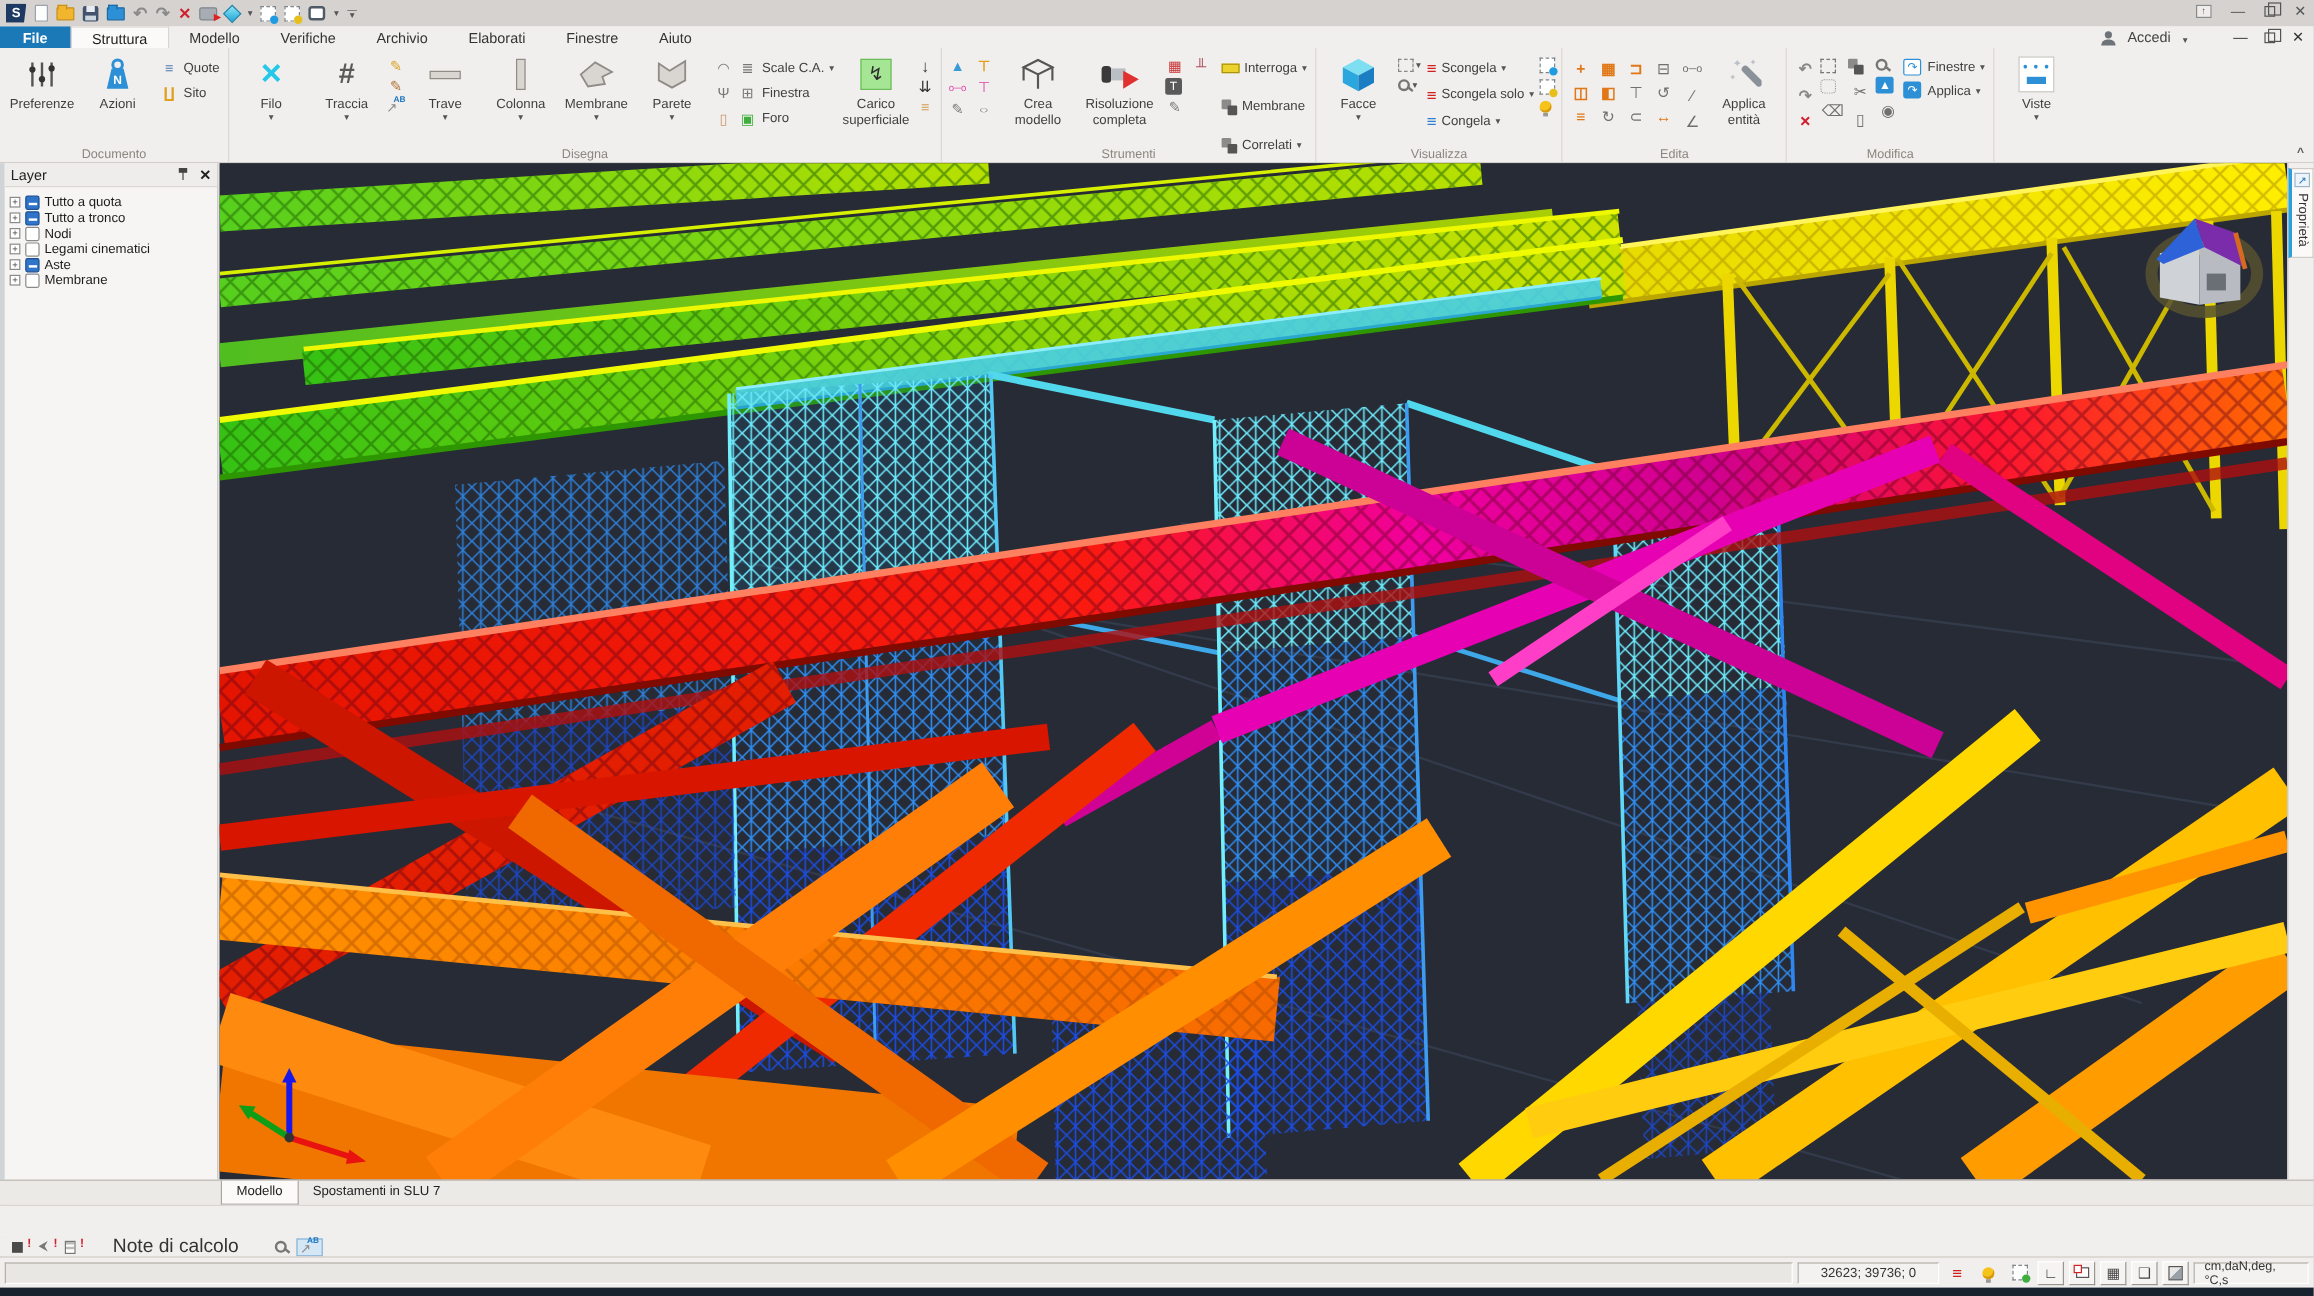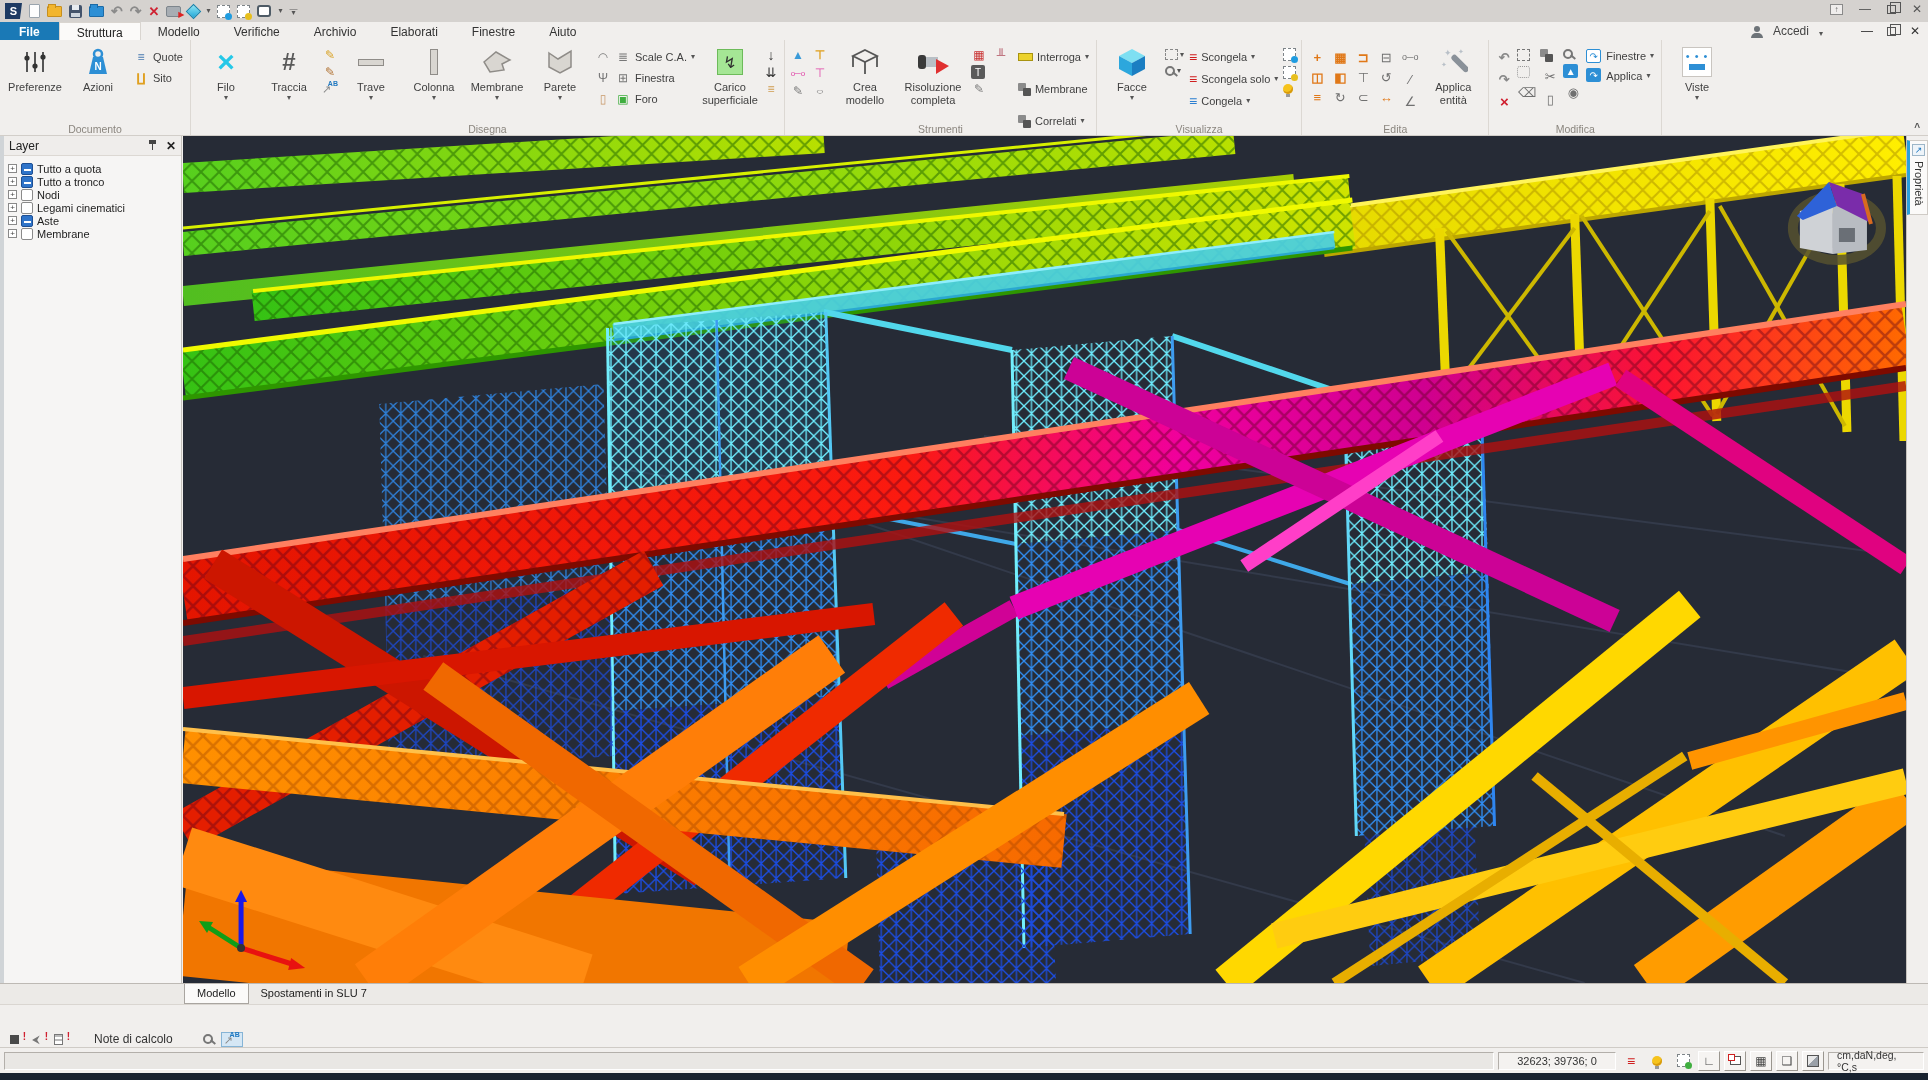--- a/index.html
+++ b/index.html
@@ -140,21 +140,21 @@
   .spacer-bar { position:absolute; left:0; top:1004px; width:1928px; height:27px; background:#f1efed;
     border-top:1px solid #dad6d1; }
   .note-bar { position:absolute; left:0; top:1031px; width:1928px; height:16px; background:#f1efed;
     display:flex; align-items:center; gap:8px; padding-left:10px; }
   .nb-ic { position:relative; width:14px; height:12px; display:inline-flex; align-items:center; font-size:10px; color:#555; }
   .nb-ic .bang { position:absolute; right:-2px; top:-2px; color:#d02030; font-weight:bold; font-size:10px; }
   .nb-sq { width:9px; height:9px; background:#4a4a4a; }
   .nb-cur { font-size:11px; color:#777; }
   .nb-doc { width:9px; height:11px; border:1px solid #777; background:#fff;
     box-shadow:inset 0 2px 0 #bbb, inset 0 4px 0 #fff, inset 0 6px 0 #bbb; }
-  .nb-label { font-size:12px; color:#333; margin-left:18px; }
+  .nb-label { font-size:16px; color:#333; margin-left:18px; }
   .nb-ab { width:22px; height:15px; background:#d5e7f5; border:1px solid #86b4d6;
     display:flex; align-items:center; justify-content:center; }
   .status-bar { position:absolute; left:0; top:1047px; width:1928px; height:26px; background:#f1efed;
     border-top:1px solid #cfcbc6; display:flex; align-items:center; gap:4px; padding:0 4px; }
   .sb-field { flex:1; height:18px; background:#e9e7e4; border:1px solid #b3afaa;
     border-right-color:#fff; border-bottom-color:#fff; }
   .sb-box { height:18px; background:#f4f2f0; border:1px solid #b3afaa; border-right-color:#fff;
     border-bottom-color:#fff; font-size:11px; color:#333; display:flex; align-items:center;
     justify-content:center; padding:0 8px; }
   .sb-ic { width:22px; height:20px; display:inline-flex; align-items:center; justify-content:center; }

